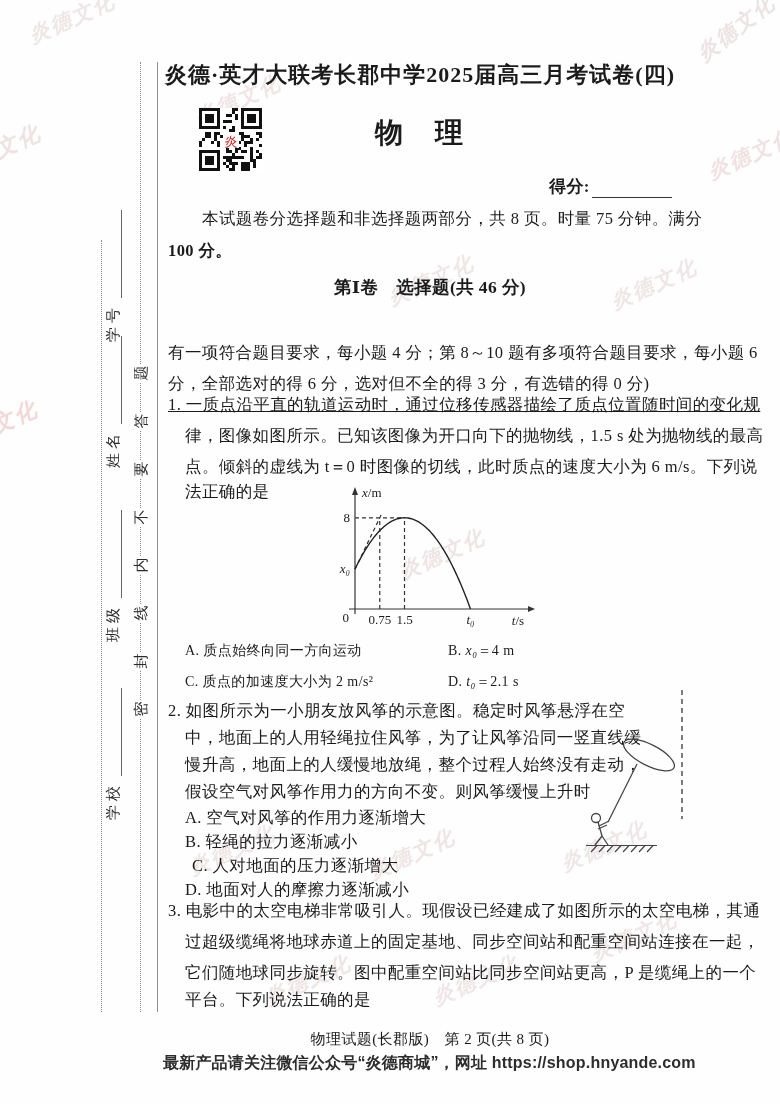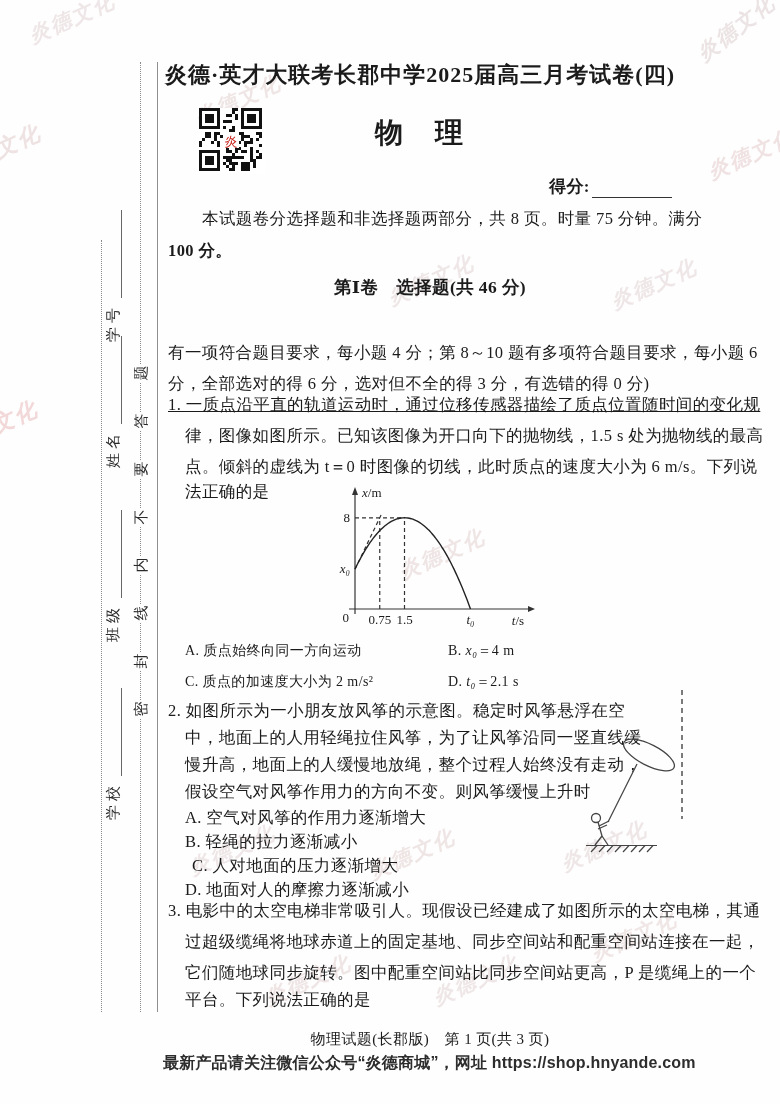--- a/index.html
+++ b/index.html
@@ -269,16 +269,16 @@
       <line x1="54" y1="166" x2="60" y2="159.5"></line>
         <line x1="62" y1="166" x2="68" y2="159.5"></line>
     </g>
   </svg>
 
   <div class="ln" style="left:168px;top:900px;">3. 电影中的太空电梯非常吸引人。现假设已经建成了如图所示的太空电梯，其通</div>
   <div class="ln" style="left:185px;top:931px;">过超级缆绳将地球赤道上的固定基地、同步空间站和配重空间站连接在一起，</div>
   <div class="ln" style="left:185px;top:962px;">它们随地球同步旋转。图中配重空间站比同步空间站更高，P 是缆绳上的一个</div>
   <div class="ln" style="left:185px;top:989px;">平台。下列说法正确的是</div>
 
-  <div class="ln ctr" style="left:150px;top:1028px;width:560px;font-size:15px;">物理试题(长郡版)　第 1 页(共 3 页)</div>
+  <div class="ln ctr" style="left:150px;top:1028px;width:560px;font-size:15px;">物理试题(长郡版)　第 2 页(共 8 页)</div>
   <div class="ln promo" style="left:163px;top:1052px;">最新产品请关注微信公众号“炎德商城”，网址 https://shop.hnyande.com</div>
 
 </div>
 
 </body></html>

